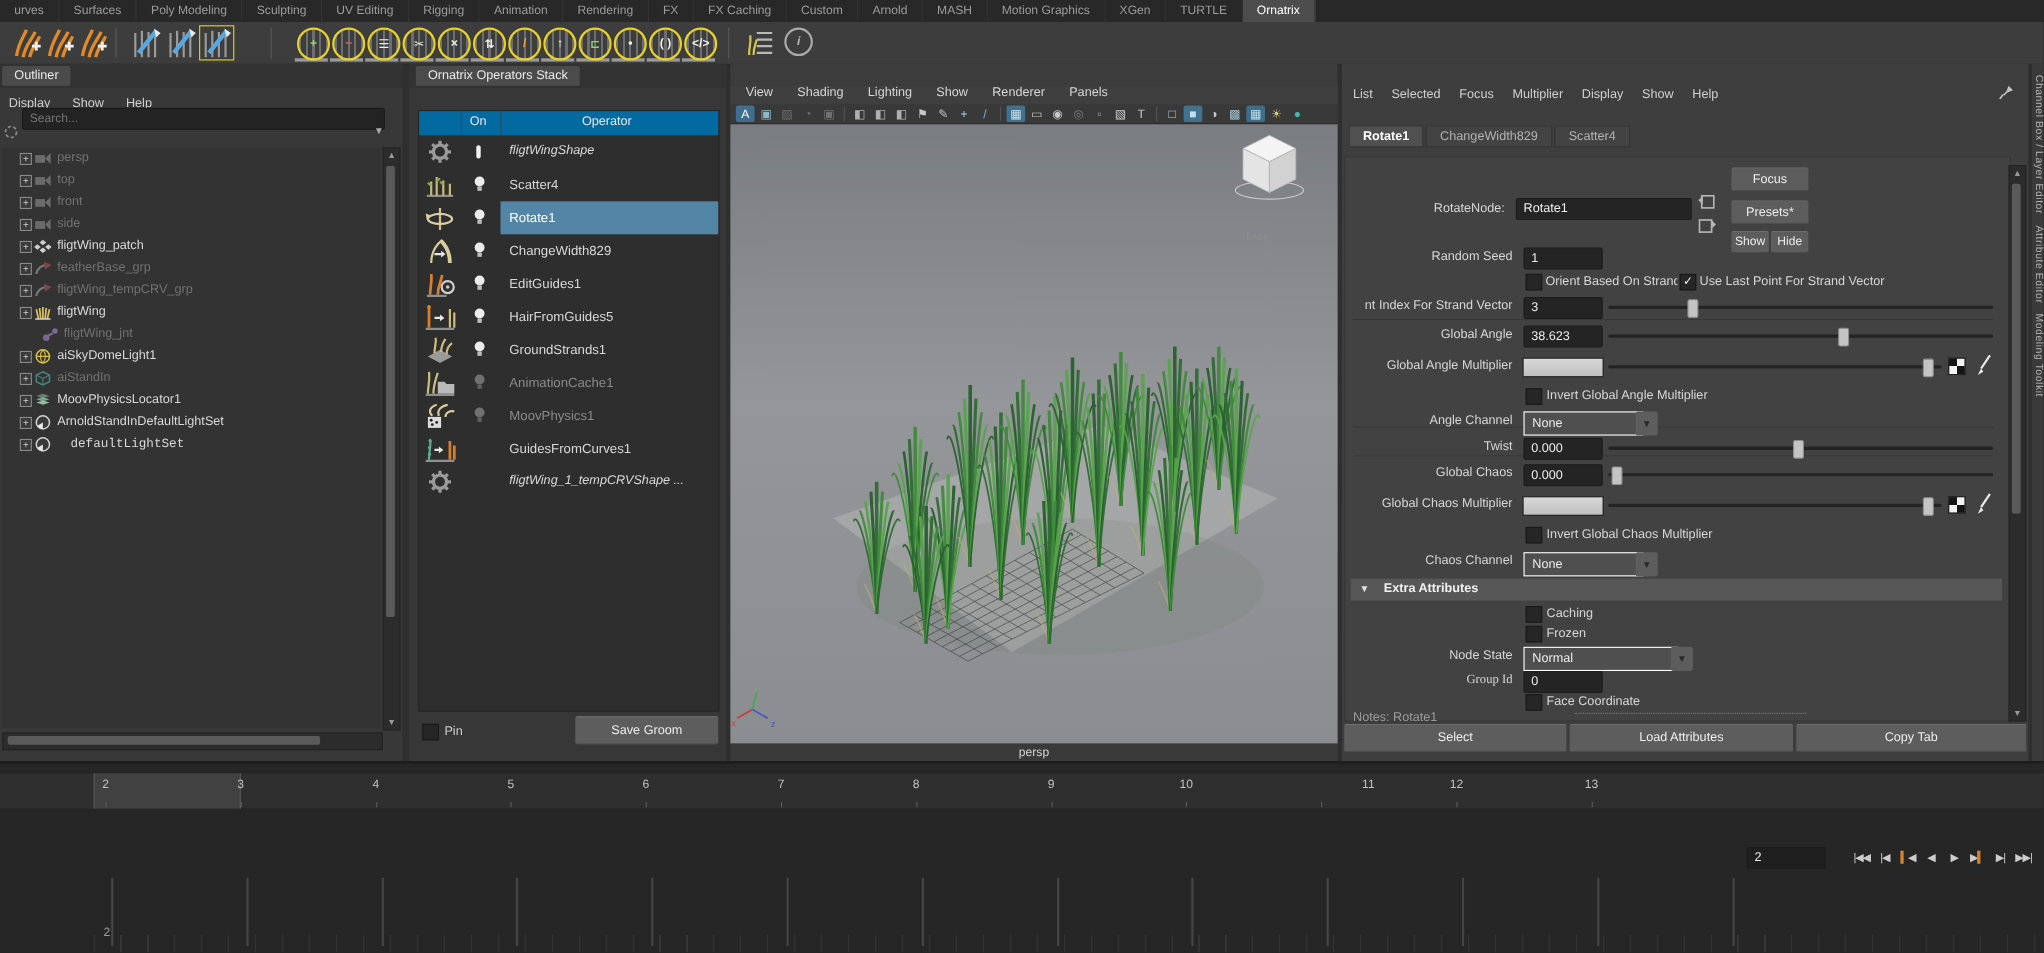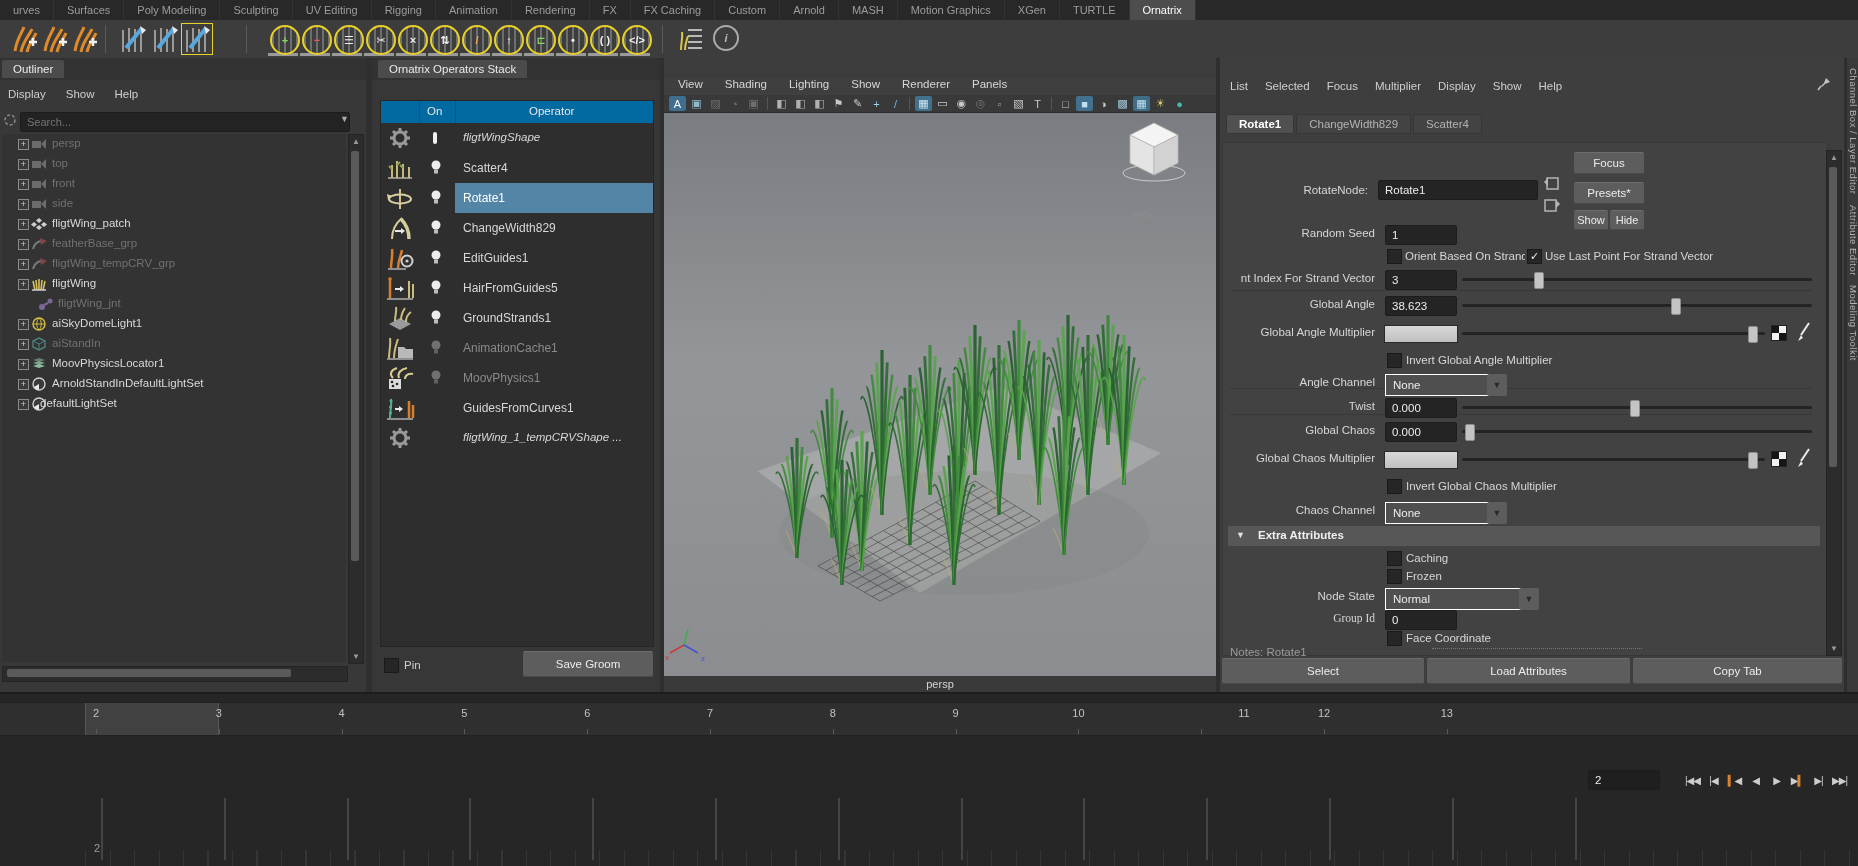--- a/index.html
+++ b/index.html
@@ -19,21 +19,21 @@
   .ring{position:absolute;top:5px;width:26px;height:26px;border:2px solid #e8d22a;border-radius:50%;
         display:flex;align-items:center;justify-content:center;font-weight:bold;font-size:11px;
         background:repeating-linear-gradient(90deg,#6e6e6e 0 2px,transparent 2px 6px)}
   .ringbase{position:absolute;top:33px;width:30px;height:3px;background:#9a9a9a}
   .plainicon{position:absolute;top:4px;width:28px;height:28px;color:#b9b9b9;display:flex;align-items:center;justify-content:center}
   
   .paneltab{position:absolute;background:#4b4b4b;color:#e9e9e9;font-size:11.5px;padding:3px 11px;border-radius:2px 2px 0 0;white-space:nowrap}
   .ptabrow{position:absolute;left:0;width:100%;height:22px;background:#323232}
   
   .menurow{position:absolute;display:flex;gap:20px;color:#cfcfcf;font-size:11.5px}
-  #ol-search{position:absolute;left:20px;top:54px;width:316px;height:18px;background:#232323;border:1px solid #1c1c1c;
+  #ol-search{position:absolute;left:20px;top:40px;width:316px;height:18px;background:#232323;border:1px solid #1c1c1c;
              color:#8f8f8f;font-size:11px;padding:0 6px;border-radius:2px;font-family:inherit}
   .treerow{position:absolute;left:2px;width:344px;height:20px}
   .expbox{position:absolute;left:14px;top:5px;width:9px;height:9px;border:1px solid #8a8a8a;color:#cfcfcf;
           font-size:9px;line-height:8px;text-align:center;background:#3a3a3a}
   .treelabel{position:absolute;left:48px;top:3px;font-size:11.5px;white-space:nowrap}
   .dim{color:#7c7c7c!important;opacity:.85}
   .treeicon{position:absolute;left:27px;top:3px;width:16px;height:14px}
   
   .sb-track{position:absolute;background:#2c2c2c;border:1px solid #242424}
   .sb-thumb{position:absolute;background:#5a5a5a;border-radius:2px}
@@ -332,21 +332,21 @@
               <path d="M8 7L3 10c1 2 3 3 5 3z" fill="#e8e8e8"></path>
             </svg></span>
           <span class="treelabel" style="left: 48px; color: rgb(216, 216, 216);">ArnoldStandInDefaultLightSet</span>
         </div>
         <div class="treerow" style="top: 260px;">
           <span class="expbox">+</span>
           <span class="treeicon" style="left: 27px;"><svg width="16" height="14">
               <circle cx="8" cy="7" r="6" fill="#3a3a3a" stroke="#cfcfcf" stroke-width="1.4"></circle>
               <path d="M8 7L3 10c1 2 3 3 5 3z" fill="#e8e8e8"></path>
             </svg></span>
-          <span class="treelabel" style="left: 36px; color: rgb(216, 216, 216);">defaultLightSet</span>
+          <span class="treelabel" style="left: 60px; color: rgb(216, 216, 216); font-family: Liberation Mono, monospace;">defaultLightSet</span>
         </div>
       </div>
 
     <div class="sb-track" style="left:348px;top:76px;width:14px;height:528px">
       <div class="sb-arrow" style="top:2px">▲</div>
       <div class="sb-thumb" style="left:2px;top:16px;width:8px;height:410px"></div>
       <div class="sb-arrow" style="bottom:2px">▼</div>
     </div>
 
     <div class="sb-track" style="left:2px;top:608px;width:344px;height:14px">

